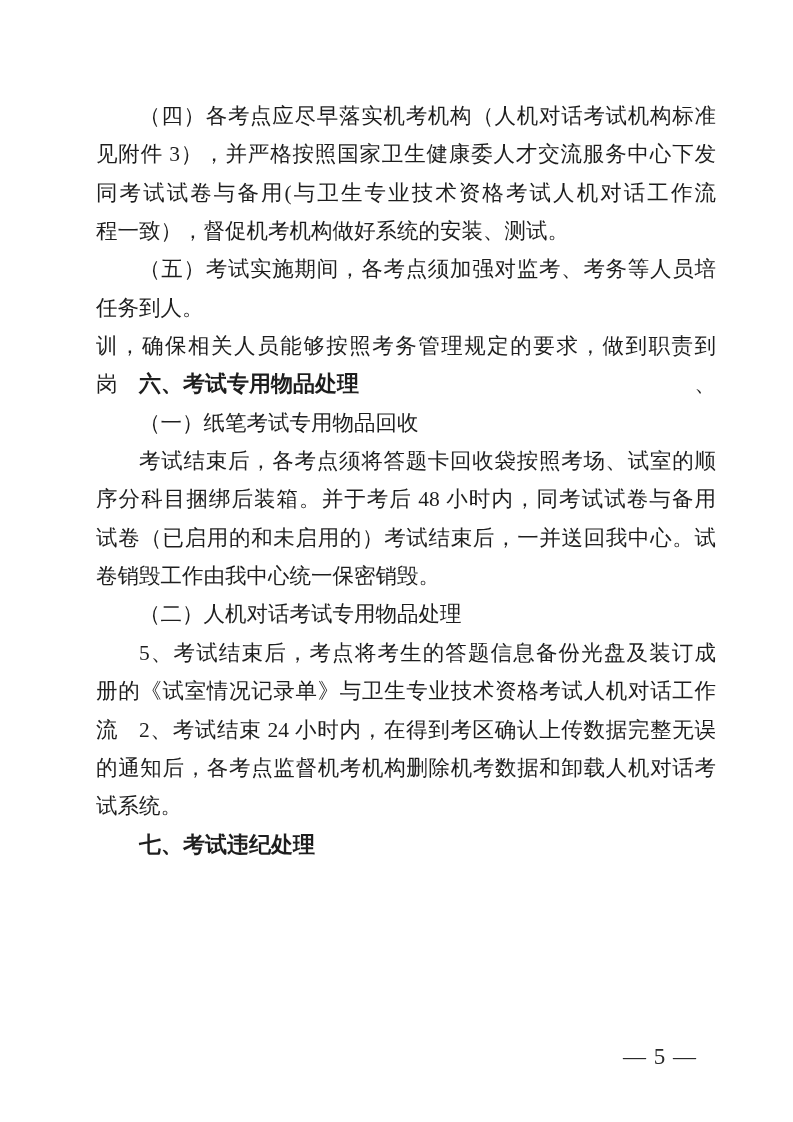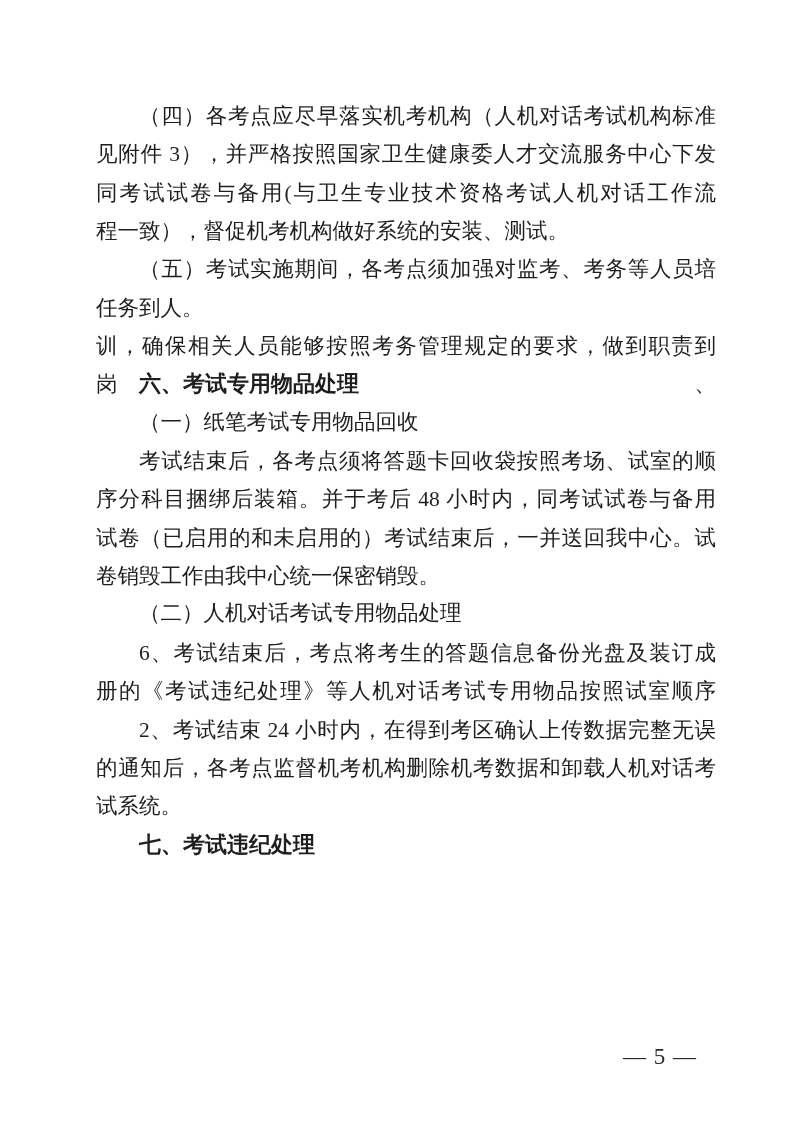--- a/index.html
+++ b/index.html
@@ -45,21 +45,21 @@
     text-indent: 43px;
   }
   .line.heading {
     font-family: "Liberation Sans", "DejaVu Sans", sans-serif;
     font-weight: bold;
     font-size: 22px;
     text-align: right;
     text-align-last: left;
   }
   .line.sub {
-    font-family: Liberation Mono, monospace;
+    font-family: Liberation Serif, serif;
     text-align: center;
     text-align-last: left;
   }
   .page-number {
     position: absolute;
     top: 1042px;
     right: 96px;
     font-size: 23px;
     line-height: 30px;
     letter-spacing: 1px;
@@ -79,21 +79,21 @@
       <div class="line body indent full">（五）考试实施期间，各考点须加强对监考、考务等人员培</div>
       <div class="line body endline">任务到人。</div>
       <div class="line body full">训，确保相关人员能够按照考务管理规定的要求，做到职责到岗、</div>
       <div class="line heading indent endline">六、考试专用物品处理</div>
       <div class="line sub indent endline">（一）纸笔考试专用物品回收</div>
       <div class="line body indent full">考试结束后，各考点须将答题卡回收袋按照考场、试室的顺</div>
       <div class="line body full">序分科目捆绑后装箱。并于考后 48 小时内，同考试试卷与备用</div>
       <div class="line body full">试卷（已启用的和未启用的）考试结束后，一并送回我中心。试</div>
       <div class="line body endline">卷销毁工作由我中心统一保密销毁。</div>
       <div class="line sub indent endline">（二）人机对话考试专用物品处理</div>
-      <div class="line body indent full">6、考试结束后，考点将考生的答题信息备份光盘及装订成</div>
-      <div class="line body full">册的《考试违纪处理》等人机对话考试专用物品按照试室顺序</div>
+      <div class="line body indent full">5、考试结束后，考点将考生的答题信息备份光盘及装订成</div>
+      <div class="line body full">册的《试室情况记录单》与卫生专业技术资格考试人机对话工作流</div>
       <div class="line body indent full">2、考试结束 24 小时内，在得到考区确认上传数据完整无误</div>
       <div class="line body full">的通知后，各考点监督机考机构删除机考数据和卸载人机对话考</div>
       <div class="line body endline">试系统。</div>
       <div class="line heading indent endline">七、考试违纪处理</div>
     </div>
   <div class="page-number">— 5 —</div>
 </div>
 
 </body></html>

